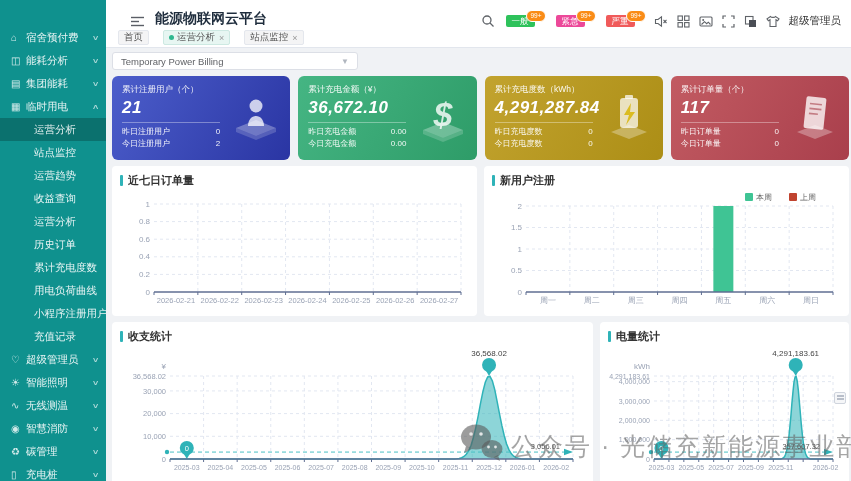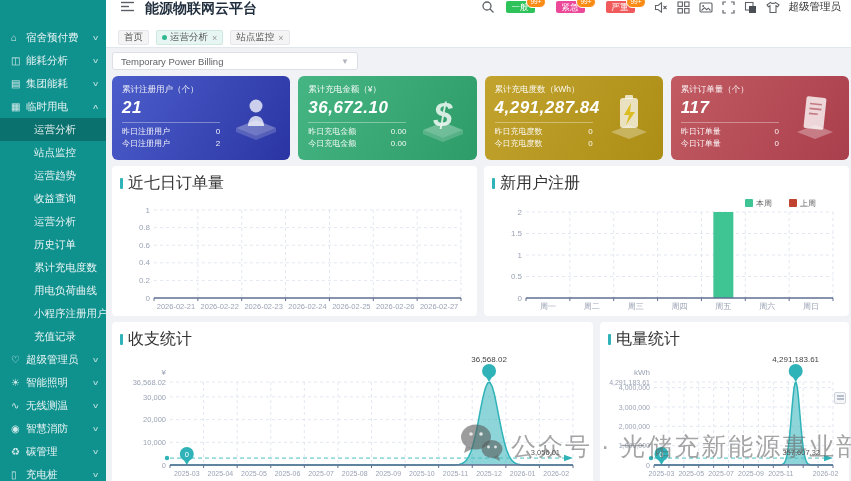--- a/index.html
+++ b/index.html
@@ -8,33 +8,33 @@
   .sidebar{position:absolute;left:0;top:0;width:106px;height:481px;background:#0f918e;
     color:rgba(255,255,255,.9);font-size:10.5px;box-sizing:border-box;padding-top:26px;overflow:hidden}
   .s-item{display:flex;align-items:center;height:23px;padding:0 8px 0 11px;cursor:pointer}
   .s-icon{width:15px;font-size:10px;opacity:.9;flex:0 0 15px}
   .s-label{flex:1;white-space:nowrap;overflow:hidden}
   .chev{font-size:7px;opacity:.75;transform:scaleX(1.5)}
   .s-sub{height:23px;line-height:23px;padding-left:34px;cursor:pointer;white-space:nowrap}
   .s-sub.active{background:rgba(0,0,0,.22)}
   
   .main{position:absolute;left:106px;top:0;right:0}
-  .topbar{height:28px;background:#fff;display:flex;align-items:flex-start;padding:0 10px 0 14px}
+  .topbar{height:28px;background:#fff;display:flex;align-items:flex-end;padding:0 10px 0 24px}
   .hamb{display:flex;align-items:center;cursor:pointer}
   .title{font-size:14px;font-weight:bold;color:#1f2d3d;margin:0 0 0 10px}
   .top-right{margin-left:auto;display:flex;align-items:center;gap:9px}
   .hicon{display:flex;align-items:center;cursor:pointer}
   .nbadge{position:relative;display:inline-flex;margin:0 10px 0 2px;cursor:pointer}
   .nbadge .lab{font-size:8.5px;color:#fff;padding:1.5px 6px;border-radius:2px;line-height:1}
   .nbadge .cnt{position:absolute;top:-5px;right:-11px;background:#fa8c16;color:#fff;
     font-size:6.5px;line-height:1;padding:1.5px 3px;border-radius:7px;border:1px solid #fff}
   .uname{font-size:10.5px;color:#333}
   
   .tagbar{height:19px;background:#fff;border-bottom:1px solid #e2e6ed;display:flex;
-    align-items:center;gap:7px;padding:0 12px}
+    align-items:center;gap:14px;padding:0 12px}
   .tag{display:inline-flex;align-items:center;gap:3px;height:13px;padding:0 5px;font-size:9.5px;
     color:#555;background:#f4f4f5;border:1px solid #e4e7ed;border-radius:2px;cursor:pointer}
   .tag.active{background:#e7f6f2;border-color:#cde9e2}
   .tag .dot{width:5px;height:5px;border-radius:50%;background:#2fb88f}
   .tag .x{font-size:9px;color:#999;margin-left:1px}
   
   .content{padding:4px 2px 0 6px}
   .select{width:228px;height:16px;background:#fff;border:1px solid #dcdfe6;border-radius:3px;
     display:flex;align-items:center;justify-content:space-between;padding:0 8px;font-size:9.5px;
     color:#606266;cursor:pointer;margin-bottom:6px;box-sizing:content-box}
@@ -47,21 +47,21 @@
   .card-row{display:flex;justify-content:space-between;width:62%;font-size:8px;opacity:.93;line-height:12px}
   .card-icon{position:absolute;right:8px;top:16px}
   .row{display:flex;gap:7px;margin-bottom:6px}
   .panel{background:#fff;border-radius:4px;padding:7px 8px 2px;box-sizing:border-box;position:relative}
   .mid .panel{flex:1;height:150px}
   .bottom .panel{height:162px}
   .panel.wide{flex:0 0 481px}
   .panel.narrow{flex:1}
   .panel-head{display:flex;align-items:center;gap:5px;margin-bottom:2px}
   .tbar{width:3px;height:11px;background:#2fb3b8;border-radius:1px}
-  .panel-head h2{font-size:16px;color:#333;margin:0;font-weight:400}
+  .panel-head h2{font-size:11px;color:#333;margin:0;font-weight:700}
   .chart{line-height:0}
   .tool{position:absolute;right:3px;top:70px;width:10px;height:10px;border:1px solid #cfd4dd;
     background:#f5f6f8;border-radius:2px;cursor:pointer}
   .tool:before{content:"";display:block;margin:2px 1.5px 0;height:1.5px;background:#b8bec9}
   .tool:after{content:"";display:block;margin:1.5px 1.5px 0;height:1.5px;background:#b8bec9}
   
   .watermark{position:absolute;left:458px;top:422px;display:flex;align-items:center;gap:7px;
     z-index:40;pointer-events:none;color:rgba(100,100,100,.58);font-size:25px;letter-spacing:2px;white-space:nowrap}
 </style>
 </head>

